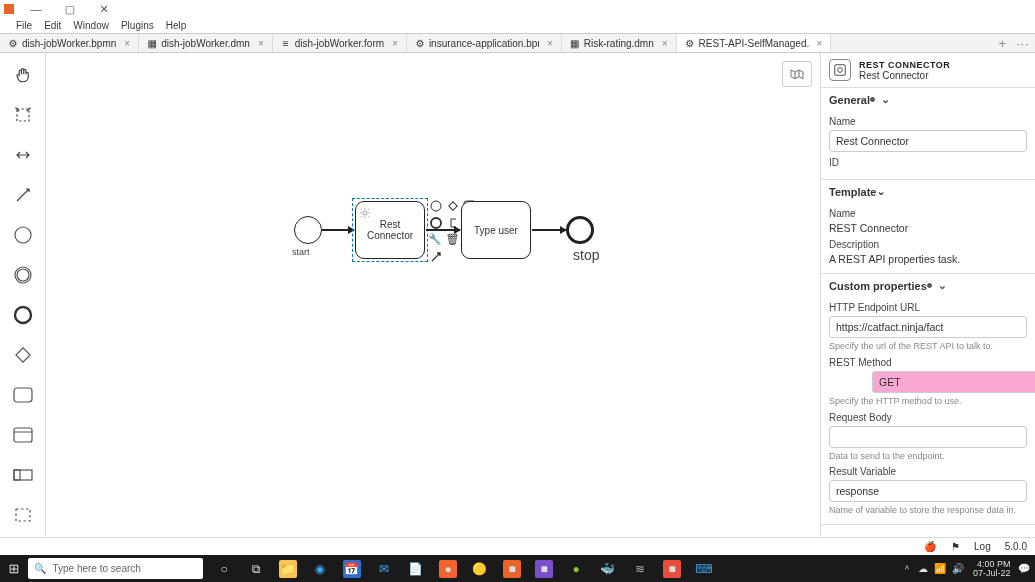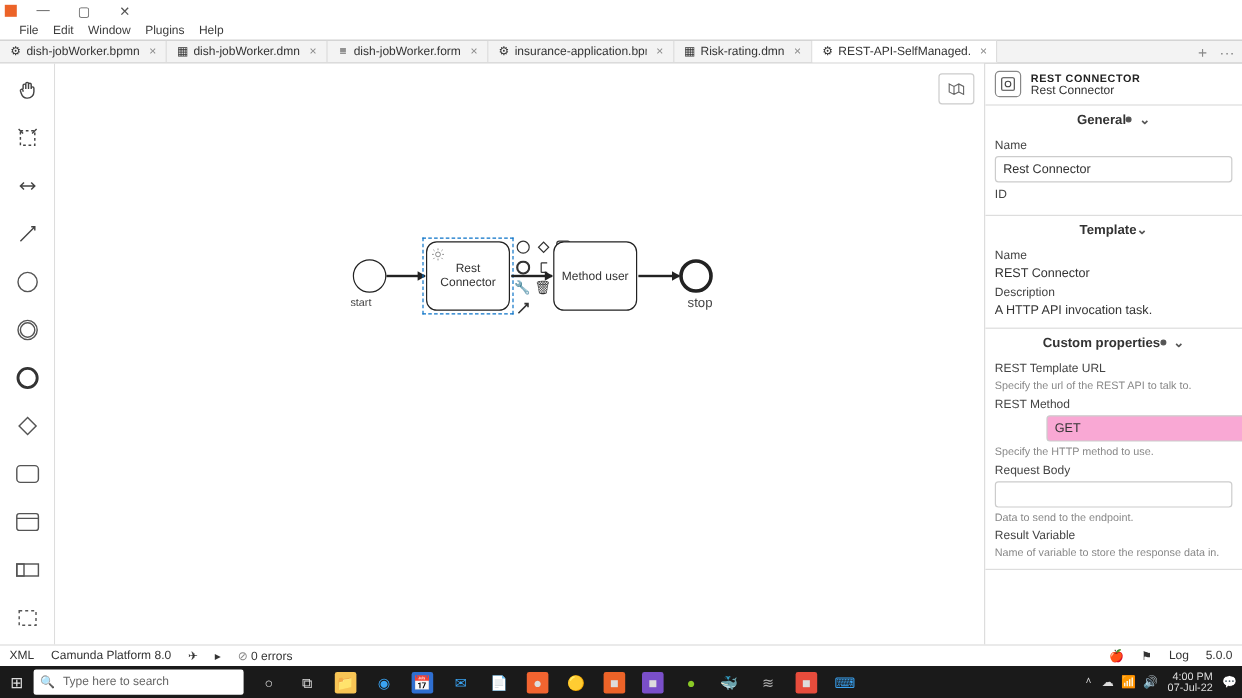--- a/index.html
+++ b/index.html
@@ -29,21 +29,21 @@
     .main { display: flex; height: 487px; }
     .palette { width: 46px; border-right: 1px solid #ddd; display: flex; flex-direction: column; align-items: center; padding-top: 10px; gap: 16px; background: #fff; }
     .pbtn { width: 30px; height: 24px; display: flex; align-items: center; justify-content: center; }
 
     .canvas { flex: 1; position: relative; background: #fff; }
 
     
     .start-ev { position: absolute; width: 28px; height: 28px; border: 1.8px solid #222; border-radius: 50%; left: 248px; top: 163px; }
     .start-lbl { position: absolute; left: 246px; top: 194px; font-size: 9px; color: #444; }
     .end-ev   { position: absolute; width: 28px; height: 28px; border: 3.5px solid #222; border-radius: 50%; left: 520px; top: 163px; }
-    .end-lbl  { position: absolute; left: 527px; top: 194px; font-size: 11px; color: #444; }
+    .end-lbl  { position: absolute; left: 527px; top: 194px; font-size: 14px; color: #444; }
 
     .task { position: absolute; border: 1.8px solid #222; border-radius: 9px; background: #fff; display: flex; align-items: center; justify-content: center; font-size: 10px; color: #333; text-align: center; padding: 2px; }
     .task1 { left: 309px; top: 148px; width: 70px; height: 58px; }
     .task1-sel { position: absolute; left: 306px; top: 145px; width: 76px; height: 64px; border: 1px dashed #0a72c7; }
     .task2 { left: 415px; top: 148px; width: 70px; height: 58px; }
 
     .gear-decor { position: absolute; left: 313px; top: 152px; width: 12px; height: 12px; }
 
     .arrow { position: absolute; height: 1.6px; background: #222; }
     .arrow::after { content: ""; position: absolute; right: -1px; top: -3.5px; border-left: 7px solid #222; border-top: 4.5px solid transparent; border-bottom: 4.5px solid transparent; }
@@ -60,21 +60,21 @@
     .minimap { position: absolute; right: 8px; top: 8px; width: 30px; height: 26px; border: 1px solid #ccc; border-radius: 3px; display: flex; align-items: center; justify-content: center; }
 
     
     .props { width: 215px; border-left: 1px solid #ddd; overflow: hidden; font-size: 10px; color: #333; }
     .props-head { display: flex; align-items: center; padding: 6px 8px; border-bottom: 1px solid #ddd; gap: 8px; }
     .props-head .ph-icon { width: 22px; height: 22px; border: 1px solid #888; border-radius: 4px; display: flex; align-items: center; justify-content: center; }
     .props-head .ph-txt .l1 { font-size: 9px; font-weight: 700; letter-spacing: .5px; color: #222; }
     .props-head .ph-txt .l2 { font-size: 10px; color: #333; }
 
     .section { border-bottom: 1px solid #ddd; }
-    .section-h { display: flex; align-items: center; justify-content: center; padding: 5px 8px; font-weight: 600; font-size: 11px; }
+    .section-h { display: flex; align-items: center; justify-content: flex-start; padding: 5px 8px; font-weight: 600; font-size: 11px; }
     .section-h .sh-r { display: flex; gap: 6px; align-items: center; color: #555; font-size: 11px; }
     .dot { width: 5px; height: 5px; border-radius: 50%; border: 1px solid #555; }
     .dot.filled { background: #555; }
     .section-b { padding: 0 8px 8px; }
     .field-lbl { font-size: 10px; color: #444; margin-top: 5px; margin-bottom: 3px; }
     .input { width: 100%; height: 22px; border: 1px solid #ccc; border-radius: 3px; padding: 0 6px; font-size: 10.5px; color: #333; background: #fff; }
     .select { width: 100%; height: 22px; border: 1px solid #ccc; border-radius: 3px; padding: 0 6px; font-size: 10.5px; color: #333; background: #f9a8d4; display: flex; align-items: center; justify-content: space-between; margin-left: 43px; }
     .hint  { font-size: 9px; color: #888; margin-top: 3px; line-height: 1.2; }
     .static { font-size: 10.5px; color: #333; margin-top: 3px; }
 
@@ -283,21 +283,21 @@
             <svg width="12" height="12" fill="none" stroke="#333" stroke-width="1.3">
               <path d="M2 10L10 2M7 2h3v3"></path>
             </svg>
           </span>
       </div>
     </div>
 
     <div class="arrow a2"></div>
 
     <div class="task task2">
-      <span>Method user</span>
+      <span>Type user</span>
     </div>
 
     <div class="arrow a3"></div>
 
     <div class="end-ev"></div>
     <div class="end-lbl">stop</div>
   </div>
 
   <div class="props">
     <div class="props-head">
@@ -332,62 +332,57 @@
       <div class="section-h">
         <span>Template</span>
         <span class="sh-r">
             <span>⌄</span>
           </span>
       </div>
       <div class="section-b">
         <div class="field-lbl">Name</div>
         <div class="static">REST Connector</div>
         <div class="field-lbl">Description</div>
-        <div class="static">A HTTP API invocation task.</div>
+        <div class="static">A REST API properties task.</div>
       </div>
     </div>
 
     <div class="section">
       <div class="section-h">
         <span>Custom properties</span>
         <span class="sh-r">
             <span class="dot filled"></span>
             <span>⌄</span>
           </span>
       </div>
       <div class="section-b">
-        <div class="field-lbl">REST Template URL</div>
+        <div class="field-lbl">HTTP Endpoint URL</div>
+        <input class="input" value="https://catfact.ninja/fact" style="">
         <div class="hint">Specify the url of the REST API to talk to.</div>
 
         <div class="field-lbl">REST Method</div>
         <div class="select">
           <span>GET</span>
           <span>⌄</span>
         </div>
         <div class="hint">Specify the HTTP method to use.</div>
 
         <div class="field-lbl">Request Body</div>
         <input class="input" value="" style="">
         <div class="hint">Data to send to the endpoint.</div>
 
         <div class="field-lbl">Result Variable</div>
+        <input class="input" value="response" style="">
         <div class="hint">Name of variable to store the response data in.</div>
       </div>
     </div>
   </div>
 </div>
 
 <div class="status">
-  <div class="sleft">
-    <span>XML</span>
-    <span>Camunda Platform 8.0</span>
-    <span>✈</span>
-    <span>▸</span>
-    <span><span style="color:#888">⊘ </span><span>0 errors</span></span>
-  </div>
   <div class="sright">
     <span>🍎</span>
     <span>⚑</span>
     <span>Log</span>
     <span>5.0.0</span>
   </div>
 </div>
 
 <div class="taskbar">
   <div class="tb-start">⊞</div>

